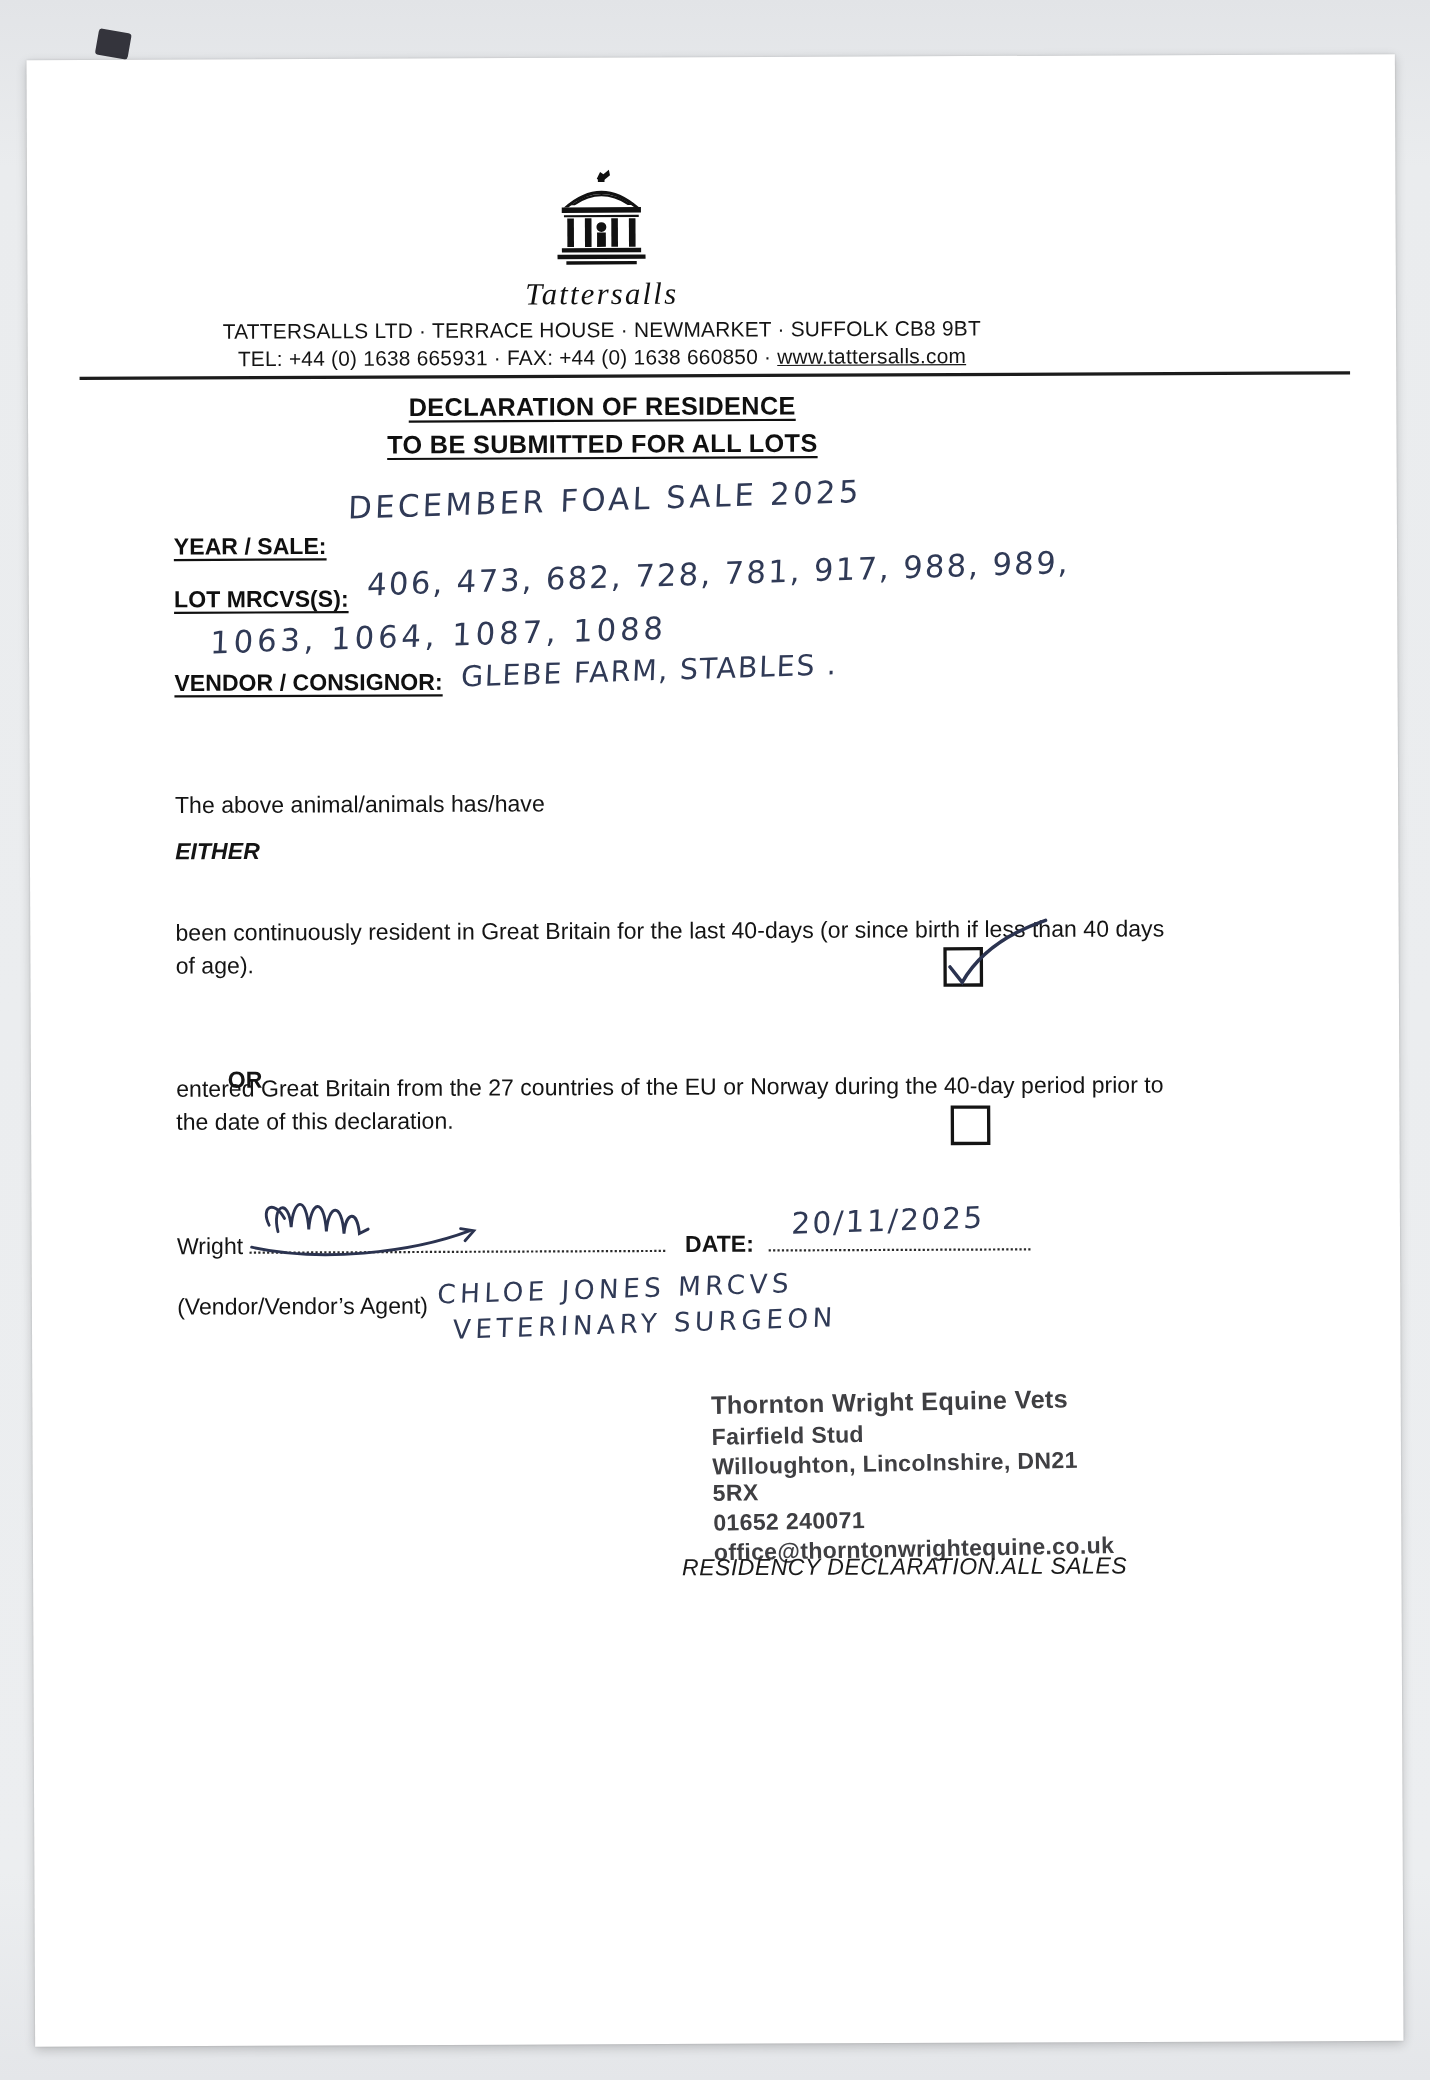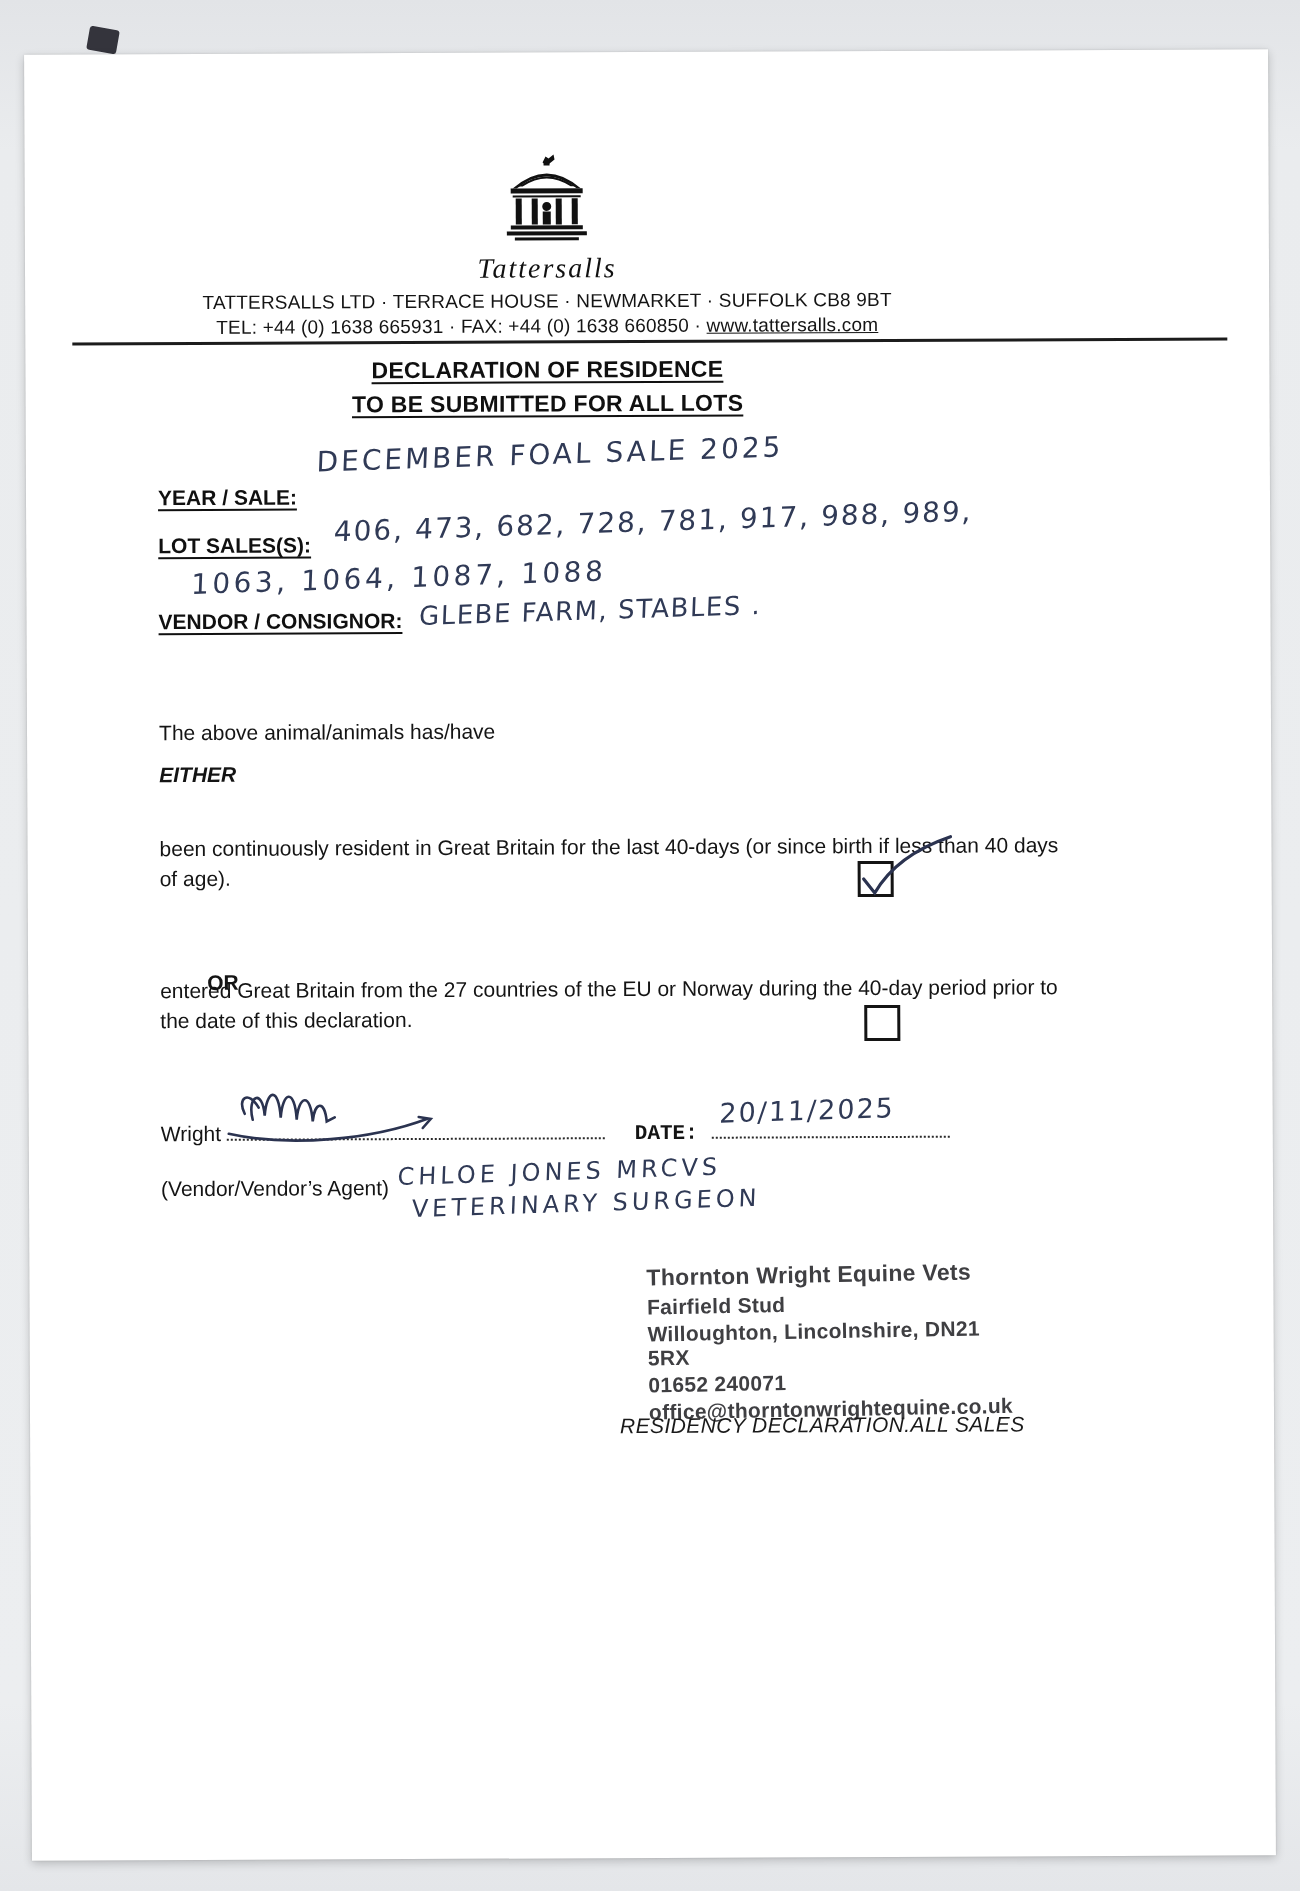--- a/index.html
+++ b/index.html
@@ -128,21 +128,21 @@
   <div class="rule"></div>
 
   <div class="titles">
     <div>DECLARATION OF RESIDENCE</div>
     <div>TO BE SUBMITTED FOR ALL LOTS</div>
   </div>
 
   <div class="lbl" style="top:432px;">YEAR / SALE:</div>
   <div class="hand hand-year">DECEMBER FOAL SALE 2025</div>
 
-  <div class="lbl" style="top:480px;">LOT SALES(S):</div>
+  <div class="lbl" style="top:480px;">LOT MRCVS(S):</div>
   <div class="hand hand-lots1">406, 473, 682, 728, 781, 917, 988, 989,</div>
   <div class="hand hand-lots2">1063, 1064, 1087, 1088</div>
 
   <div class="lbl" style="top:556px;">VENDOR / CONSIGNOR:</div>
   <div class="hand hand-vendor">GLEBE FARM, STABLES .</div>
 
   <div class="body-text" style="top:664px;">The above animal/animals has/have</div>
   <div class="body-text bold" style="top:706px;font-style:italic;">EITHER</div>
 
   <div class="body-text" style="top:780px; width:908px;">been continuously resident in Great Britain for the last 40-days (or since birth if less than 40 days of age).</div>
@@ -151,21 +151,21 @@
     <path d="M18,52 l11,14 q22,-38 76,-56" fill="none" stroke="#2b3350" stroke-width="3.2" stroke-linecap="round"></path>
   </svg>
 
   <div class="body-text bold" style="top:914px;margin-left:47px;">OR</div>
   <div class="body-text" style="top:922px; width:908px;">entered Great Britain from the 27 countries of the EU or Norway during the 40-day period prior to the date of this declaration.</div>
   <div class="checkbox" style="left:836px; top:954px;"></div>
 
   <div class="sig-row">
     <span>Wright</span>
     <span class="dots" style="width:378px;"></span>
-    <span class="bold" style="margin-left:24px;font-family:Liberation Mono, monospace;">DATE:</span>
+    <span class="bold" style="margin-left:12px;">DATE:</span>
     <span class="dots" style="width:238px; margin-left:8px;"></span>
   </div>
   <div class="hand hand-date">20/11/2025</div>
 
   <svg class="sig-svg" width="220" height="78" viewBox="0 0 220 78">
     <g fill="none" stroke="#2b3350" stroke-width="2.6" stroke-linecap="round">
       <path d="M8,58 C70,72 152,64 206,44"></path>
       <path d="M198,42 l12,2 l-8,9"></path>
       <path d="M38,32 C28,14 16,22 24,38"></path>
       <path d="M32,44 C26,20 42,12 44,40 C46,14 58,10 60,42 C62,16 74,12 76,44 C78,20 90,16 92,46 C94,26 104,24 106,46 l8,-4"></path>

